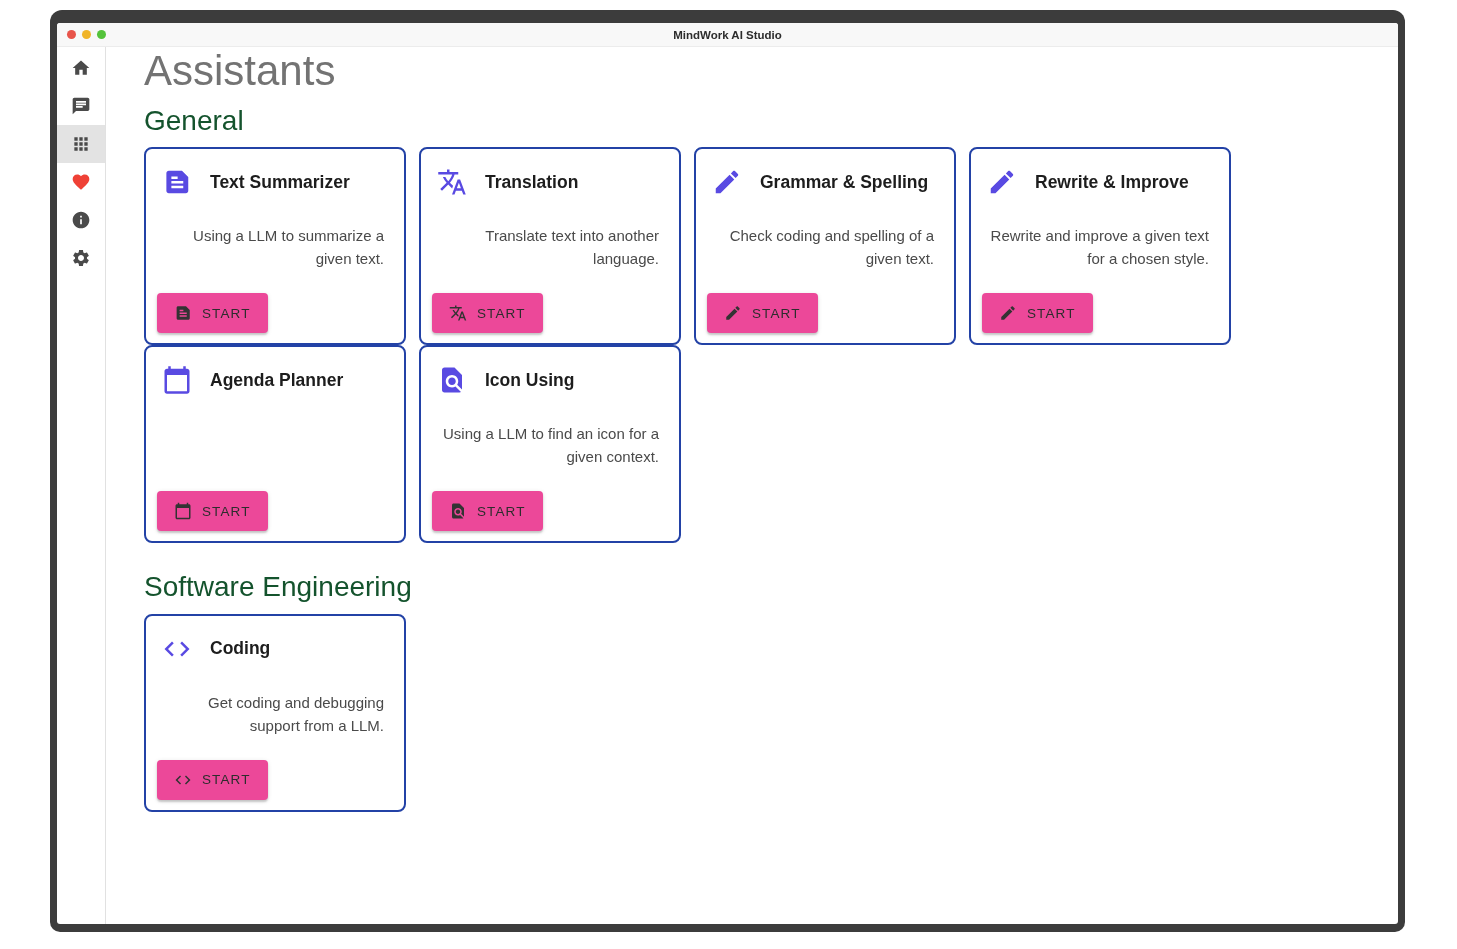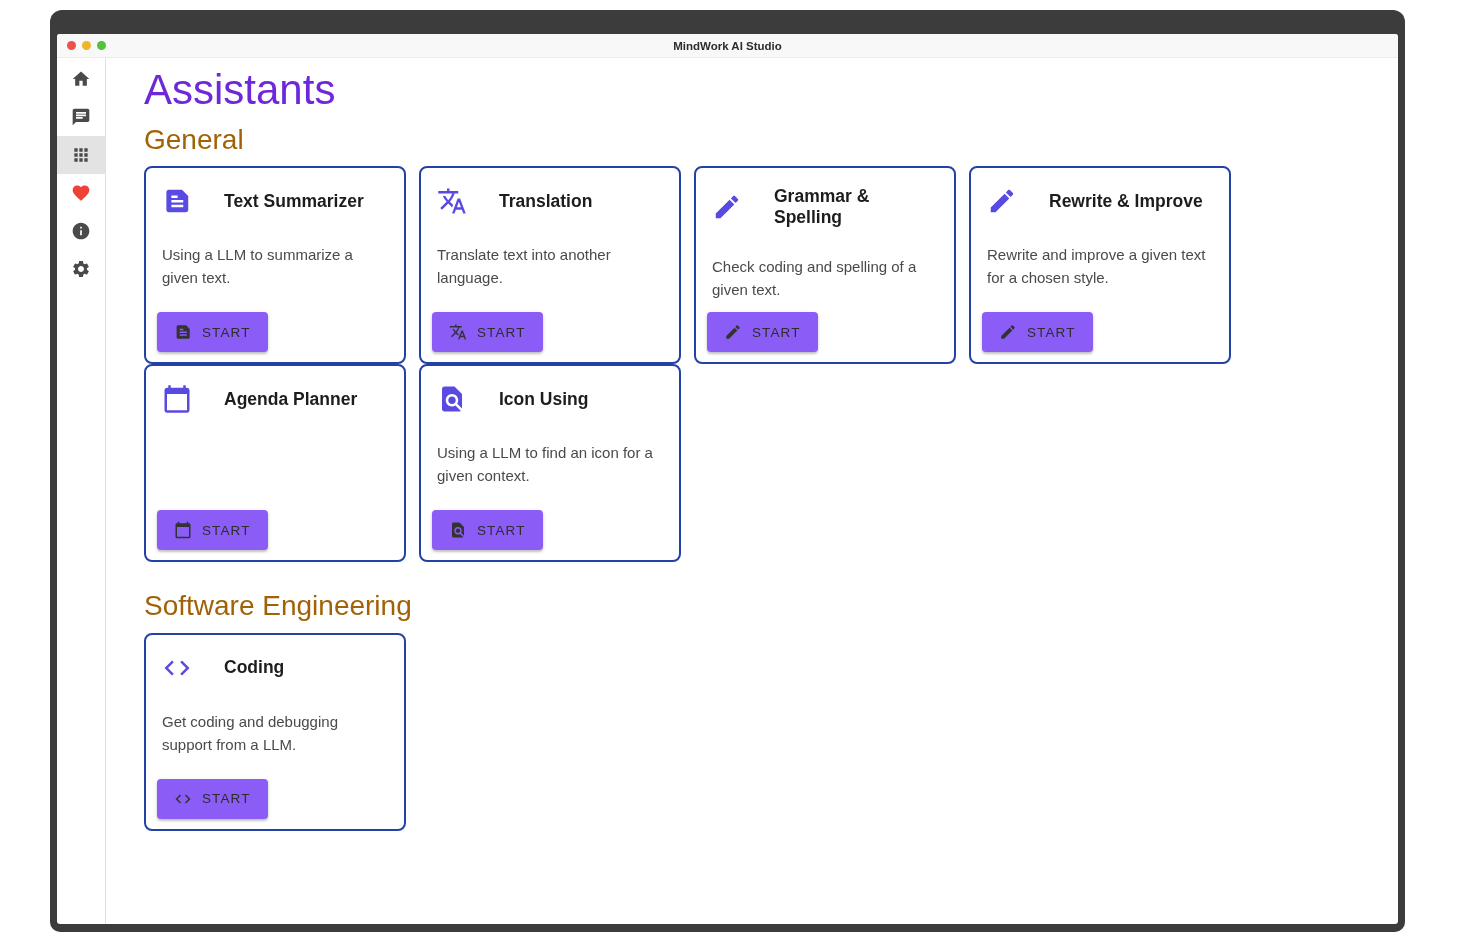--- a/index.html
+++ b/index.html
@@ -3,21 +3,21 @@
 <meta charset="utf-8">
 <style>
   html,body { margin:0; padding:0; }
   body {
     width:1457px; height:949px; background:#ffffff; overflow:hidden;
     font-family:"Liberation Sans", sans-serif; position:relative;
   }
   .window {
     position:absolute; left:50px; top:10px; width:1355px; height:922px;
     background:#3c3c3c; border-radius:12px 12px 10px 10px;
-    padding:24px 7px 8px; box-sizing:border-box;
+    padding:13px 7px 8px; box-sizing:border-box;
   }
   .window-inner {
     width:100%; height:100%; background:#ffffff; border-radius:3px;
     display:flex; flex-direction:column; overflow:hidden;
   }
   .titlebar {
     height:23px; flex:0 0 23px; background:#f8f8f8;
     border-bottom:1px solid #ececec; position:relative;
     display:flex; align-items:center; justify-content:center;
   }
@@ -26,37 +26,37 @@
   .win-title { font-size:11.5px; font-weight:bold; color:#2c2c2c; }
   .app-body { flex:1; display:flex; min-height:0; }
   .sidebar {
     flex:0 0 48px; width:48px; border-right:1px solid #e1e1e1;
     padding-top:2px; display:flex; flex-direction:column;
   }
   .side-item { width:48px; height:38px; display:flex; align-items:center; justify-content:center; cursor:pointer; }
   .side-item svg { width:20px; height:20px; }
   .side-item.selected { background:#e3e3e3; }
   .content { flex:1; padding-left:38px; overflow:hidden; }
-  .page-title { margin:8px 0 0; font-size:42px; font-weight:400; color:#6d28d9; line-height:1.15; }
-  .section-title { margin:28px 0 10px; font-size:28px; font-weight:400; color:#a16207; line-height:1.15; }
+  .page-title { margin:0 0 0; font-size:42px; font-weight:400; color:#737373; line-height:1.15; }
+  .section-title { margin:28px 0 10px; font-size:28px; font-weight:400; color:#14532d; line-height:1.15; }
   .section:first-child .section-title { margin-top:10px; }
   .cards { display:flex; gap:13px; }
   .card {
     box-sizing:border-box; width:262px; height:198px;
     border:2px solid #2342a6; border-radius:8px; background:#ffffff;
     padding:14px 14px 10px 16px; display:flex; flex-direction:column;
   }
-  .card-header { display:flex; align-items:center; gap:32px; margin-top:4px; }
+  .card-header { display:flex; align-items:center; gap:18px; margin-top:4px; }
   .card-icon svg { width:30px; height:30px; display:block; }
   .card-title { font-size:17.5px; font-weight:bold; color:#1d1d1d; }
-  .card-desc { margin:27px 6px 0 0; font-size:15px; line-height:23px; color:#4a4a4a; }
+  .card-desc { margin:27px 6px 0 0; font-size:15px; line-height:23px; color:#4a4a4a;text-align:right; }
   .start-btn {
     margin-top:auto; margin-left:-5px; align-self:flex-start;
     display:inline-flex; align-items:center; gap:10px; height:40px; padding:0 17px;
-    background:#8b5cf6; border:none; border-radius:4px; cursor:pointer;
+    background:#ec4899; border:none; border-radius:4px; cursor:pointer;
     font-family:"Liberation Sans", sans-serif; font-size:13.5px; font-weight:500;
     letter-spacing:1.1px; color:#2d2d2d;
     box-shadow:0 2px 2px rgba(0,0,0,0.18), 0 1px 5px rgba(0,0,0,0.10);
   }
   .start-btn svg { width:18px; height:18px; display:block; }
 </style>
 </head>
 <body>
 
 <div class="window">

